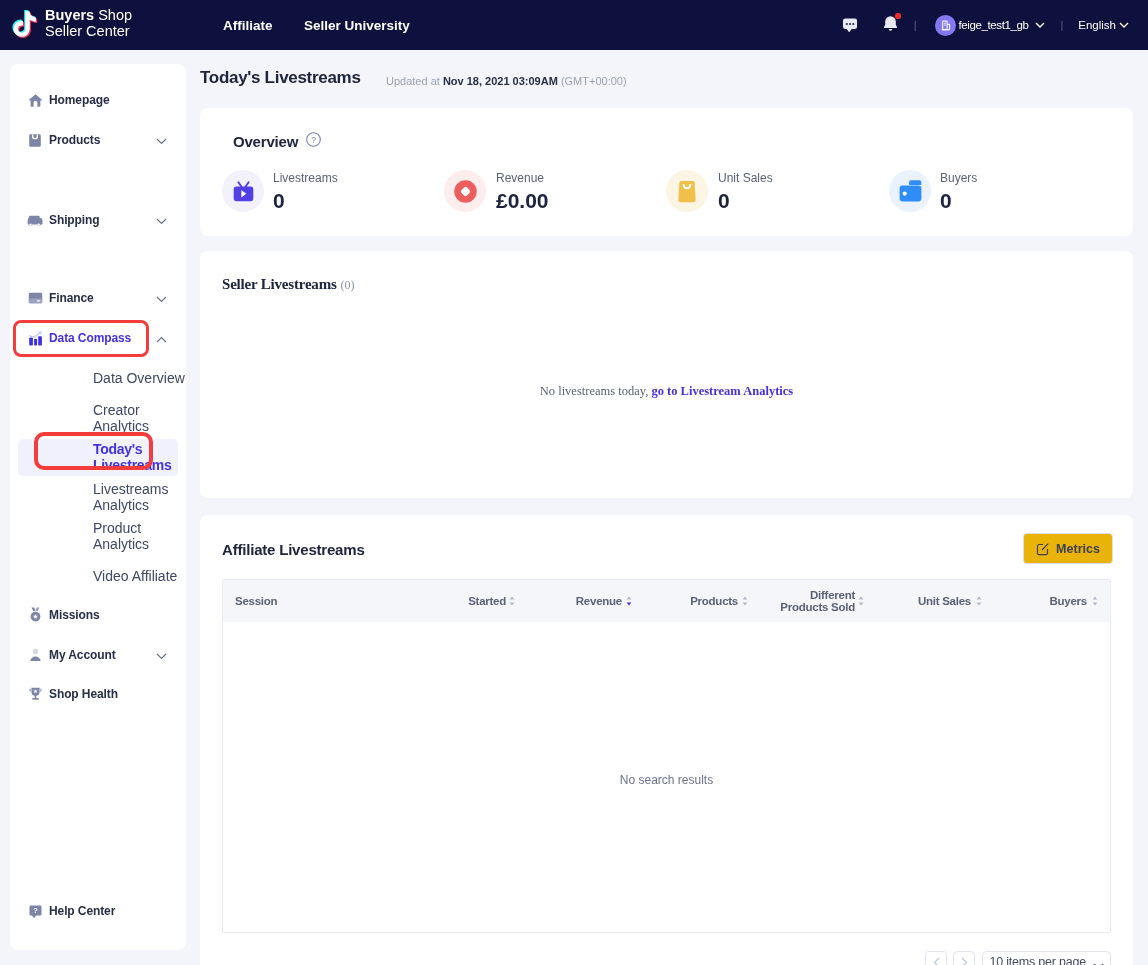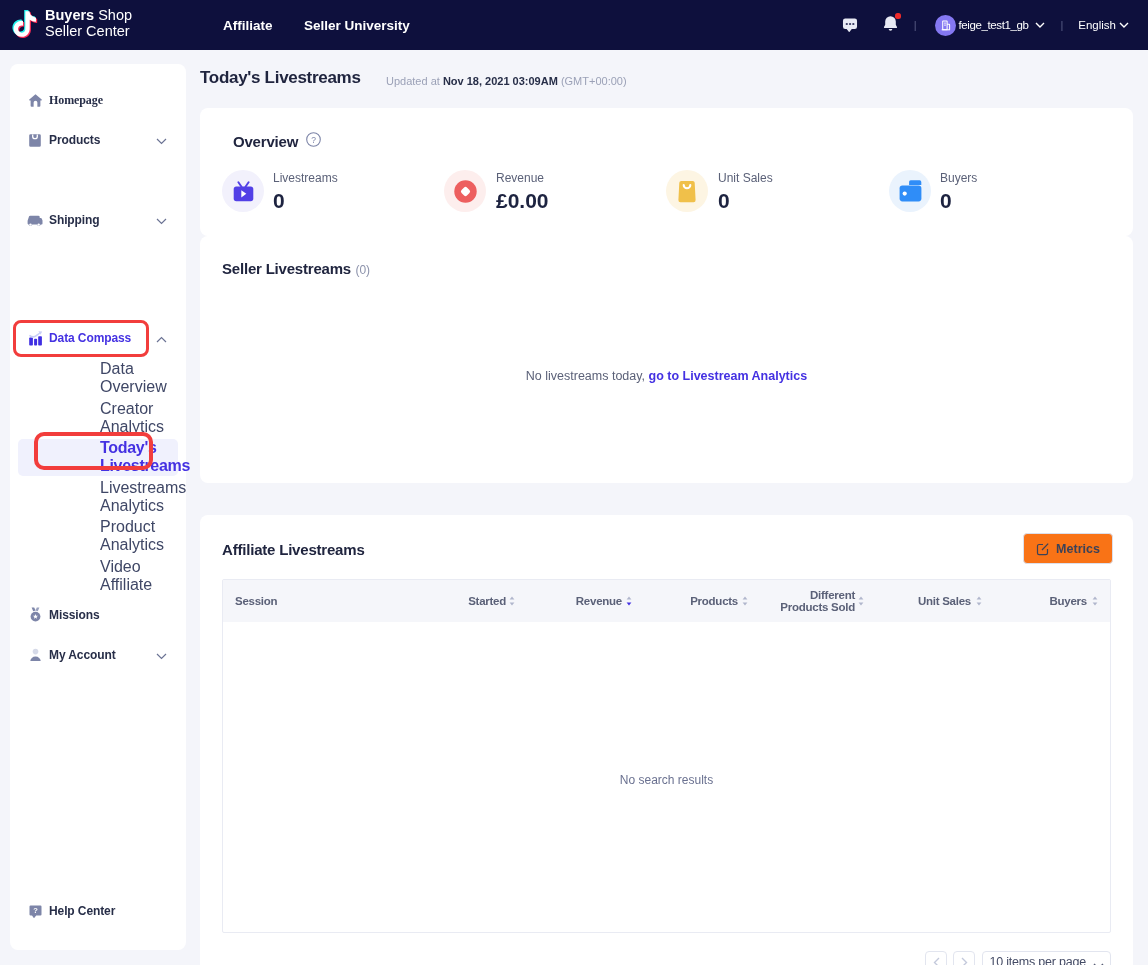--- a/index.html
+++ b/index.html
@@ -17,21 +17,21 @@
   .hdr-sep { color:#5a5f86; font-size:11px; margin:0 18px; }
   .avatar { width:21px; height:21px; border-radius:50%; background:#8478f2; display:flex; align-items:center; justify-content:center; margin-right:3px; }
 
   
   .sidebar { position:absolute; left:10px; top:64px; width:176px; height:886px; background:#fff; border-radius:8px; }
   .mi { position:absolute; left:0; width:176px; height:40px; display:flex; align-items:center; }
   .mi .ic { position:absolute; left:17px; width:16px; height:16px; display:flex; align-items:center; justify-content:center; }
   .mi .lbl { position:absolute; left:39px; font-size:12px; font-weight:700; color:#272e48; letter-spacing:-0.1px; }
   .mi .chev { position:absolute; right:19px; }
   .smi { position:absolute; left:0; width:176px; height:40px; display:flex; align-items:center; }
-  .smi .lbl { position:absolute; left:46px; font-size:16px; color:#3f4766;padding-left:44px; }
+  .smi .lbl { position:absolute; left:39px; font-size:14px; color:#3f4766;padding-left:44px; }
   .active-bg { position:absolute; left:8px; width:160px; height:37px; background:#f0f1fd; border-radius:5px; }
   .redbox { position:absolute; border:3px solid #f23d3c; border-radius:8px; }
 
   
   .card { position:absolute; left:200px; width:933px; background:#fff; border-radius:8px; }
   .h16 { font-size:15px; letter-spacing:-0.2px; font-weight:700; color:#20253f; }
 </style>
 </head>
 <body>
 
@@ -85,21 +85,21 @@
     <span style="font-size:11.5px; color:#fff;">English</span>
     <svg width="10" height="6" viewBox="0 0 10 6" style="margin-left:3px;">
         <path d="M1 1 L5 5 L9 1" stroke="#fff" stroke-width="1.4" fill="none"></path>
       </svg>
   </div>
 </div>
 
 <div class="sidebar">
   <div class="active-bg" style="top:374.5px;"></div>
 
-  <div class="mi" style="top:16px;font-family:Liberation Serif, serif;">
+  <div class="mi" style="top:16px;">
     <span class="ic">
         <svg width="15" height="15" viewBox="0 0 16 16">
           <path d="M8 1.2 L14.6 7 a0.5 0.5 0 0 1-0.33 0.9 H13.2 V13.6 a1 1 0 0 1-1 1 H10 V10.2 a2 2 0 0 0-4 0 V14.6 H3.8 a1 1 0 0 1-1-1 V7.9 H1.73 A0.5 0.5 0 0 1 1.4 7 Z" fill="#7d85a8"></path>
         </svg>
       </span>
     <span class="lbl">Homepage</span>
   </div>
 
   <div class="mi" style="top:56px;">
     <span class="ic">
@@ -123,20 +123,33 @@
           <circle cx="11.7" cy="10.6" r="1.2" fill="#fff"></circle>
         </svg>
       </span>
     <span class="lbl">Shipping</span>
     <span class="chev"><svg width="11" height="7" viewBox="0 0 11 7">
           <path d="M1 1 L5.5 5.5 L10 1" stroke="#6b7394" stroke-width="1.2" fill="none"></path>
         </svg></span>
   </div>
 
 
+  <div class="mi" style="top:214px;">
+    <span class="ic">
+        <svg width="15" height="12" viewBox="0 0 15 12">
+          <rect x="0.8" y="0.8" width="13.4" height="10.4" rx="1.3" fill="#7d85a8"></rect>
+          <path d="M0.8 6.6 h13.4 v3.3 a1.3 1.3 0 0 1-1.3 1.3 H2.1 a1.3 1.3 0 0 1-1.3-1.3 Z" fill="#9aa2bf"></path>
+          <rect x="8.9" y="8.2" width="3.4" height="1.3" rx="0.6" fill="#fff"></rect>
+        </svg>
+      </span>
+    <span class="lbl">Finance</span>
+    <span class="chev"><svg width="11" height="7" viewBox="0 0 11 7">
+          <path d="M1 1 L5.5 5.5 L10 1" stroke="#6b7394" stroke-width="1.2" fill="none"></path>
+        </svg></span>
+  </div>
 
   <div class="mi" style="top:254px;">
     <span class="ic">
         <svg width="15" height="16" viewBox="0 0 15 16">
           <rect x="1.2" y="7.4" width="3.7" height="8.2" rx="0.8" fill="#3f2ee2"></rect>
           <rect x="6.1" y="8.8" width="3" height="6.8" rx="0.8" fill="#3f2ee2"></rect>
           <rect x="10.2" y="6.2" width="3.7" height="9.4" rx="0.8" fill="#3f2ee2"></rect>
           <path d="M1.4 5.4 C3.8 7.2 6.4 7.3 8.4 5.7 C9.6 4.8 10.6 3.9 11.8 3.1" stroke="#c9cef6" stroke-width="1.6" fill="none"></path>
           <path d="M10.4 1.2 L14.2 1.6 L12.5 4.8 Z" fill="#c9cef6"></path>
         </svg>
@@ -184,20 +197,32 @@
           <circle cx="6.5" cy="3.6" r="2.8" fill="#d6dae8"></circle>
           <path d="M1.3 13 a5.2 4.4 0 0 1 10.4 0 Z" fill="#7d85a8"></path>
         </svg>
       </span>
     <span class="lbl">My Account</span>
     <span class="chev"><svg width="11" height="7" viewBox="0 0 11 7">
           <path d="M1 1 L5.5 5.5 L10 1" stroke="#6b7394" stroke-width="1.2" fill="none"></path>
         </svg></span>
   </div>
 
+  <div class="mi" style="top:610px;">
+    <span class="ic">
+        <svg width="15" height="14" viewBox="0 0 15 14">
+          <path d="M3.4 0.8 h8.2 v4 a4.1 4.1 0 0 1-8.2 0 Z" fill="#7d85a8"></path>
+          <path d="M3.5 1.7 H1.1 a3.2 3.2 0 0 0 2.8 3.6 Z M11.5 1.7 h2.4 a3.2 3.2 0 0 1-2.8 3.6 Z" fill="#b9bed2"></path>
+          <path d="M7.50,2.00 L8.09,3.49 L9.69,3.59 L8.45,4.61 L8.85,6.16 L7.50,5.30 L6.15,6.16 L6.55,4.61 L5.31,3.59 L6.91,3.49 Z" fill="#fff"></path>
+          <rect x="6.7" y="8.6" width="1.6" height="2.4" fill="#7d85a8"></rect>
+          <path d="M4.4 11 h6.2 v1.7 H4.4 Z" fill="#7d85a8"></path>
+        </svg>
+      </span>
+    <span class="lbl">Shop Health</span>
+  </div>
 
   <div class="mi" style="top:827px;">
     <span class="ic">
         <svg width="15" height="15" viewBox="0 0 15 15">
           <path d="M1.5 2.6 A1.1 1.1 0 0 1 2.6 1.5 H12.4 A1.1 1.1 0 0 1 13.5 2.6 V10.4 A1.1 1.1 0 0 1 12.4 11.5 H8.2 L6.4 13.7 a0.5 0.5 0 0 1-0.8 0 L4.0 11.5 H2.6 A1.1 1.1 0 0 1 1.5 10.4 Z" fill="#7d85a8"></path>
           <text x="7.5" y="9.3" text-anchor="middle" font-size="7.5" font-weight="bold" fill="#fff">?</text>
         </svg>
       </span>
     <span class="lbl">Help Center</span>
   </div>
@@ -248,28 +273,28 @@
     <svg width="23" height="22" viewBox="0 0 23 22">
         <path d="M11.7 0.2 h8.9 a1.7 1.7 0 0 1 1.7 1.7 V4.9 H10.1 V1.8 A1.6 1.6 0 0 1 11.7 0.2 Z" fill="#2f8df8"></path>
         <rect x="0.6" y="5.6" width="21.8" height="15.8" rx="2.8" fill="#2f8df8"></rect>
         <circle cx="5.7" cy="13.6" r="2.1" fill="#fff"></circle>
       </svg>
   </div>
   <div class="abs" style="left:740px; top:63px; font-size:12px; color:#5b6178;">Buyers</div>
   <div class="abs" style="left:740px; top:81px; font-size:21px; font-weight:700; color:#1d2340;">0</div>
 </div>
 
-<div class="card" style="top:236px; height:247px;">
+<div class="card" style="top:251px; height:247px;font-family:Liberation Serif, serif;">
   <div class="abs" style="left:22px; top:24px;"><span class="h16">Seller Livestreams</span> <span style="font-size:12px; color:#8c92ab;">(0)</span></div>
   <div class="abs" style="left:0; top:133px; width:933px; text-align:center; font-size:12.5px; color:#5b6178;">No livestreams today, <b style="color:#4431e2;">go to Livestream Analytics</b></div>
 </div>
 
 <div class="card" style="top:515px; height:450px; border-radius:8px 8px 0 0;">
   <div class="abs" style="left:22px; top:26px;"><span class="h16">Affiliate Livestreams</span></div>
-  <div class="abs" style="left:823px; top:18px; width:90px; height:31px; border:1px solid #dcdfeb; border-radius:4px; display:flex; align-items:center; justify-content:center; background:#f97316;">
+  <div class="abs" style="left:823px; top:18px; width:90px; height:31px; border:1px solid #dcdfeb; border-radius:4px; display:flex; align-items:center; justify-content:center; background:#eab308;">
     <svg width="14" height="14" viewBox="0 0 14 14" style="margin-right:6px;">
         <path d="M11.5 7 v4 a1.6 1.6 0 0 1-1.6 1.6 H3.1 A1.6 1.6 0 0 1 1.5 11 V4.1 A1.6 1.6 0 0 1 3.1 2.5 H7" stroke="#3c4258" stroke-width="1.2" fill="none"></path>
         <path d="M6 8 L12.2 1.6" stroke="#3c4258" stroke-width="1.2"></path>
       </svg>
     <span style="font-size:12.5px; font-weight:700; color:#3c4258;">Metrics</span>
   </div>
 
   <div class="abs" style="left:22px; top:64px; width:889px; height:354px; border:1px solid #e9ebf3; border-radius:2px;">
     <div style="position:absolute; left:0; top:0; width:887px; height:42px; background:#f5f6fa; display:flex; align-items:center; font-size:11.5px; letter-spacing:-0.25px; font-weight:700; color:#5b6178;">
       <div style="position:absolute; left:12px;">Session</div>

